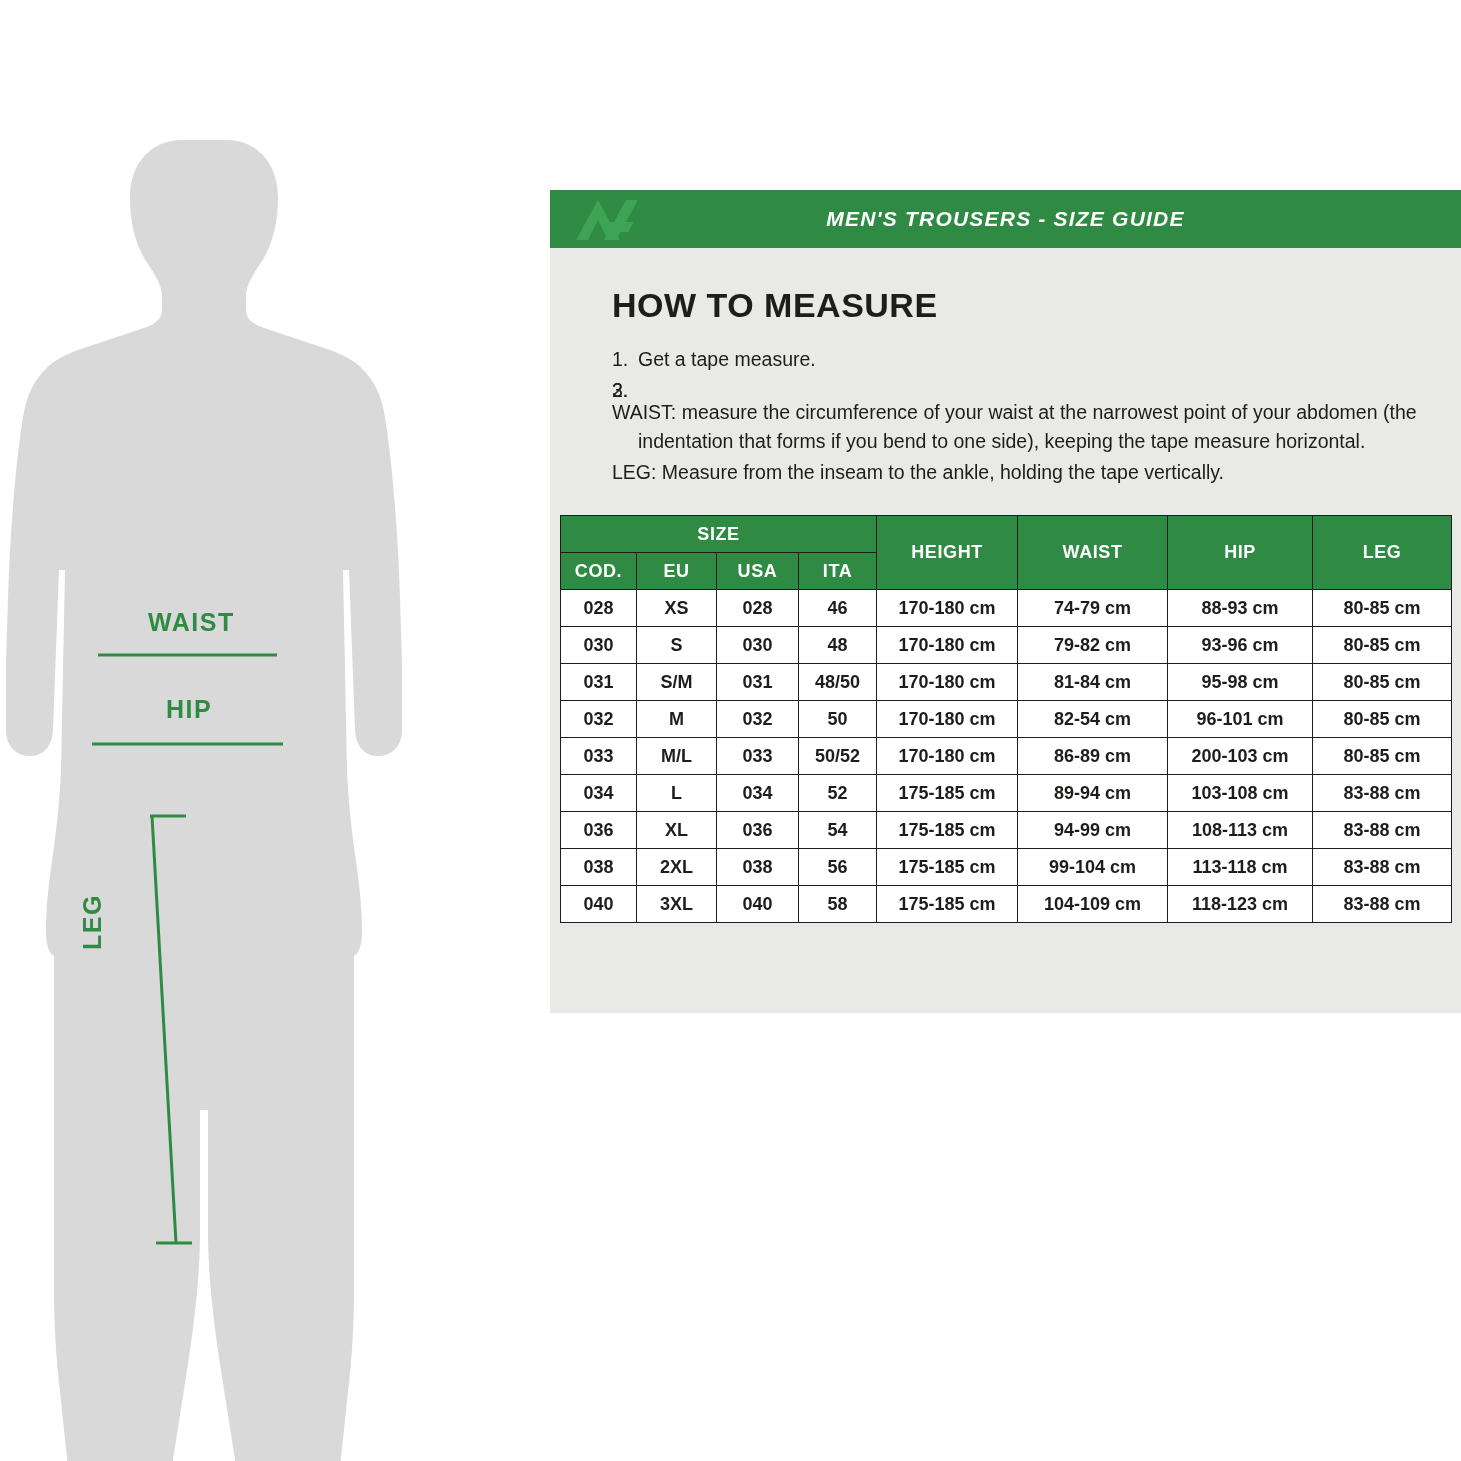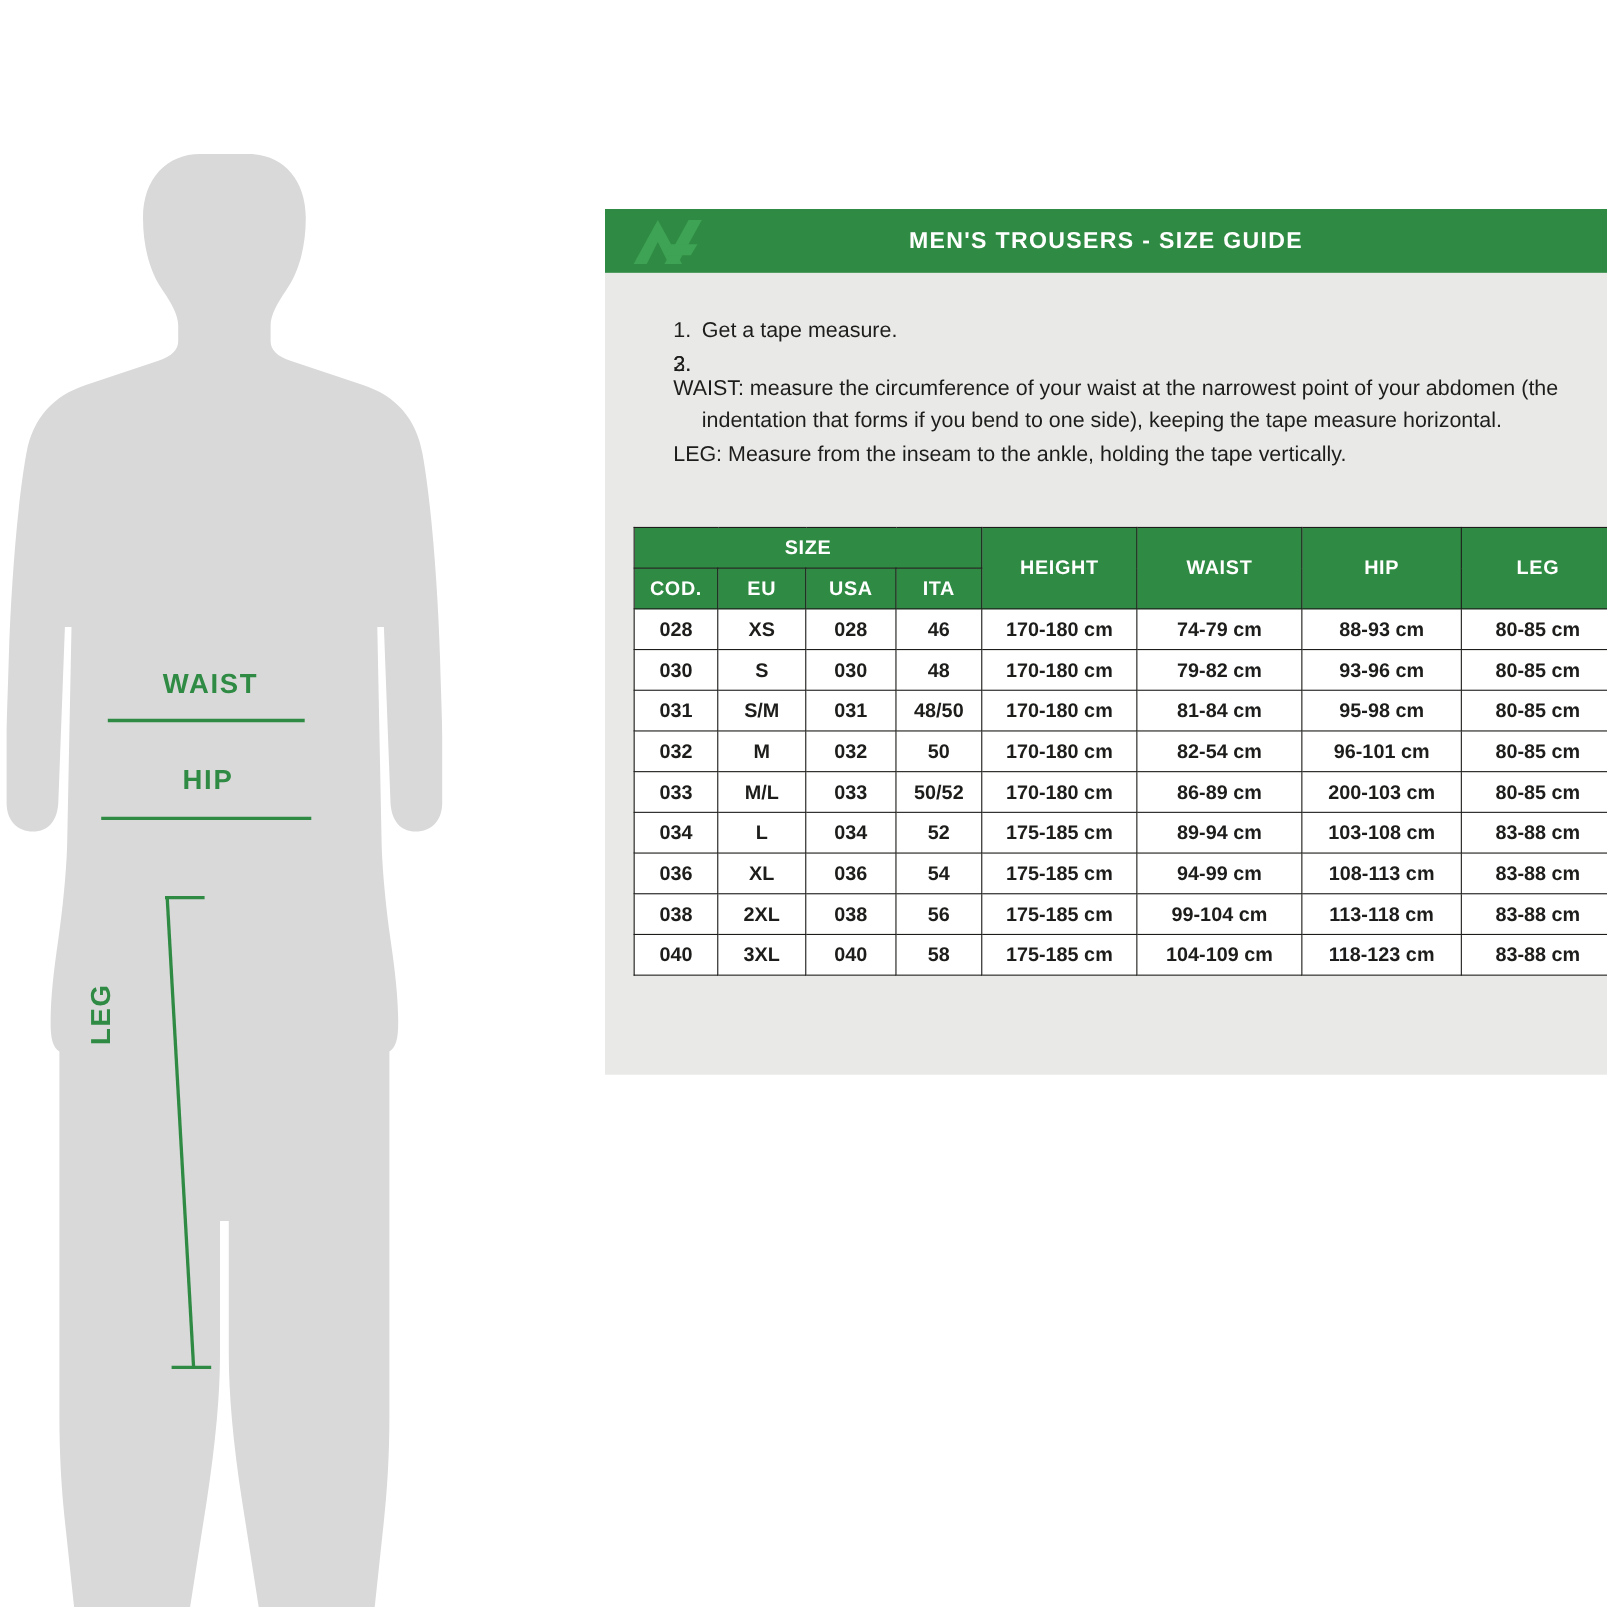--- a/index.html
+++ b/index.html
@@ -67,20 +67,21 @@
   #brand-logo {
     position: absolute;
     left: 14px;
     top: 4px;
   }
   #card-title {
     color: #ffffff;
     font-weight: bold;
     font-size: 21px;
     letter-spacing: 1.2px;
+    font-style: italic;
   }
   #card-body {
     padding: 38px 40px 0 62px;
   }
   #how-to-title {
     font-size: 34px;
     font-weight: bold;
     color: #1d1d1b;
     letter-spacing: 0.5px;
     margin: 0 0 20px 0;
@@ -97,22 +98,22 @@
   }
   .num-item .num {
     position: absolute;
     left: 0;
     top: 0;
   }
   .para-gap { height: 22px; }
 
   
   #size-table-wrap {
-    padding: 0 10px 90px 26px;
-    margin-top: 51px;
+    padding: 0 10px 90px 10px;
+    margin-top: 28px;
   }
   table.size-table {
     border-collapse: collapse;
     width: 891px;
     table-layout: fixed;
   }
   table.size-table th,
   table.size-table td {
     border: 1px solid #1d1d1b;
     text-align: center;
@@ -192,20 +193,21 @@
     <div id="card-header">
       <svg id="brand-logo" width="84" height="52" viewBox="0 0 84 52">
         <path d="M12 46 L34 6 L56 46 L44 46 L34 26 L24 46 Z" fill="#3ea354"></path>
         <path d="M40 46 L62 6 L74 6 L52 46 Z" fill="#3ea354"></path>
         <path d="M46 28 L70 28 L64 38 L40 38 Z" fill="#3ea354"></path>
       </svg>
       <div id="card-title">MEN'S TROUSERS - SIZE GUIDE</div>
     </div>
 
     <div id="card-body">
+      <h1 id="how-to-title">HOW TO MEASURE</h1>
 
       <div class="para num-item">
         <span class="num">1.</span>
         <span>Get a tape measure.</span>
       </div>
       <div class="para num-item">
         <span class="num">2.</span>
       </div>
       <div class="para num-item">
         <span class="num">3.</span>

